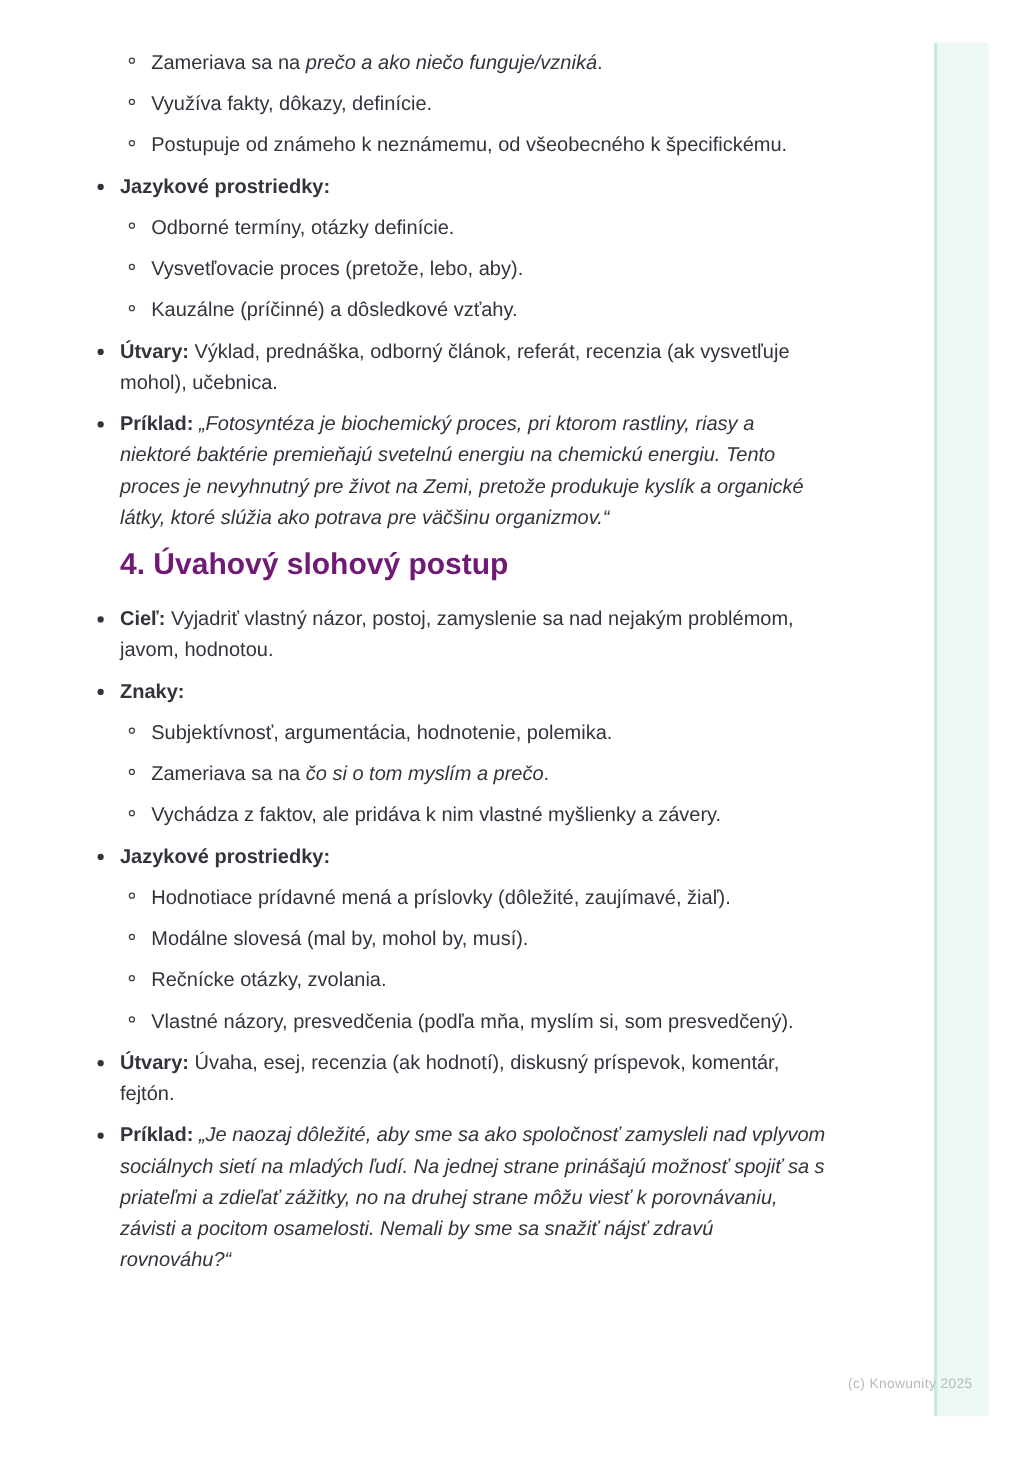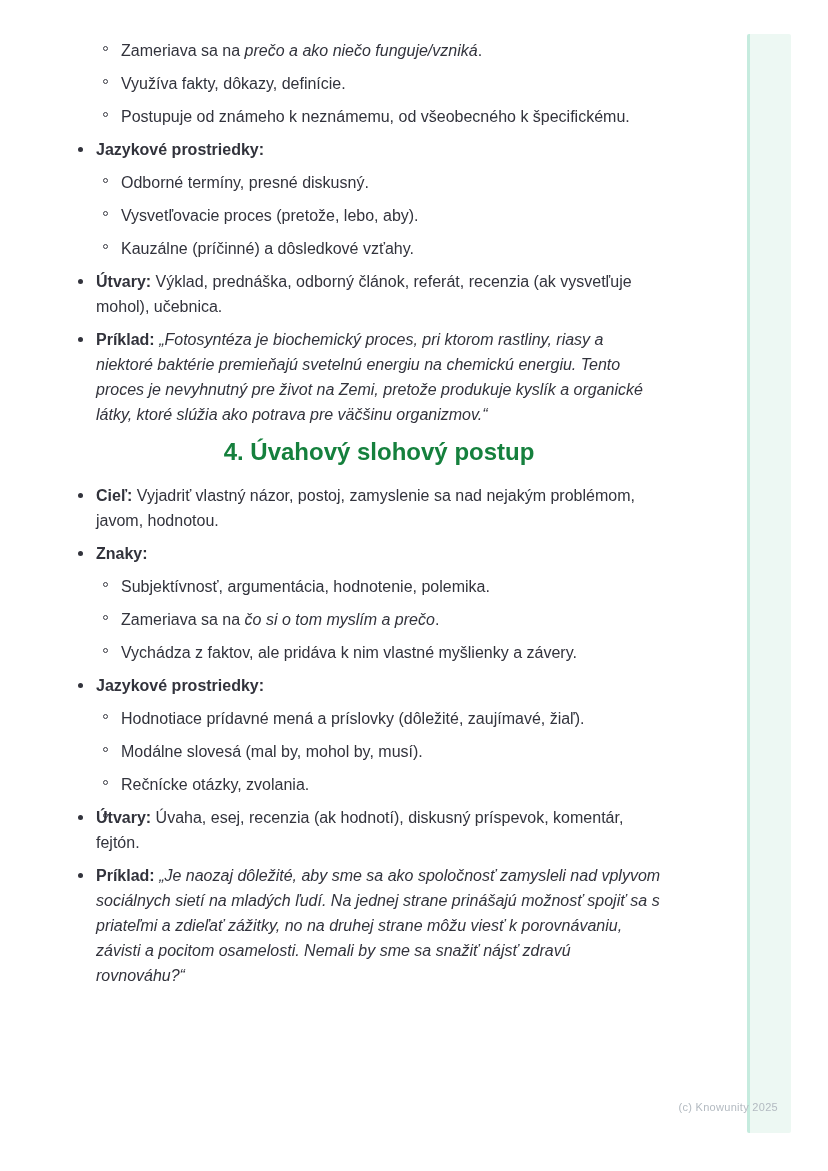--- a/index.html
+++ b/index.html
@@ -55,26 +55,25 @@
     top: 8px;
     width: 5px;
     height: 5px;
     border-radius: 50%;
     border: 1.5px solid #3a3b44;
     display: block;
   }
   .b { font-weight: 700; }
   .i { font-style: italic; }
   h2.section-heading {
-    color: #15803d;
+    color: #701a75;
     font-size: 24px;
     line-height: 30px;
     font-weight: 700;
     margin: 10px 0 16px 0;
-    text-align: center;
   }
   .watermark {
     position: absolute;
     right: 50px;
     top: 1101px;
     font-size: 11px;
     color: #b3bac1;
     letter-spacing: 0.3px;
   }
 </style>
@@ -102,21 +101,21 @@
 
   <ul>
     <li class="li1">
       <span class="m1"></span>
       <span class="b">Jazykové prostriedky:</span>
     </li>
   </ul>
   <ul>
     <li class="li2">
       <span class="m2"></span>
-      <span>Odborné termíny, presné diskusný.</span>
+      <span>Odborné termíny, otázky definície.</span>
     </li>
     <li class="li2">
       <span class="m2"></span>
       <span>Vysvetľovacie proces (pretože, lebo, aby).</span>
     </li>
     <li class="li2">
       <span class="m2"></span>
       <span>Kauzálne (príčinné) a dôsledkové vzťahy.</span>
     </li>
   </ul>
@@ -173,20 +172,21 @@
     <li class="li2">
       <span class="m2"></span>
       <span>Modálne slovesá (mal by, mohol by, musí).</span>
     </li>
     <li class="li2">
       <span class="m2"></span>
       <span>Rečnícke otázky, zvolania.</span>
     </li>
     <li class="li2">
       <span class="m2"></span>
+      <span>Vlastné názory, presvedčenia (podľa mňa, myslím si, som presvedčený).</span>
     </li>
   </ul>
 
   <ul>
     <li class="li1">
       <span class="m1"></span>
       <span class="b">Útvary:</span><span> Úvaha, esej, recenzia (ak hodnotí), diskusný príspevok, komentár, fejtón.</span>
     </li>
     <li class="li1">
       <span class="m1"></span>

